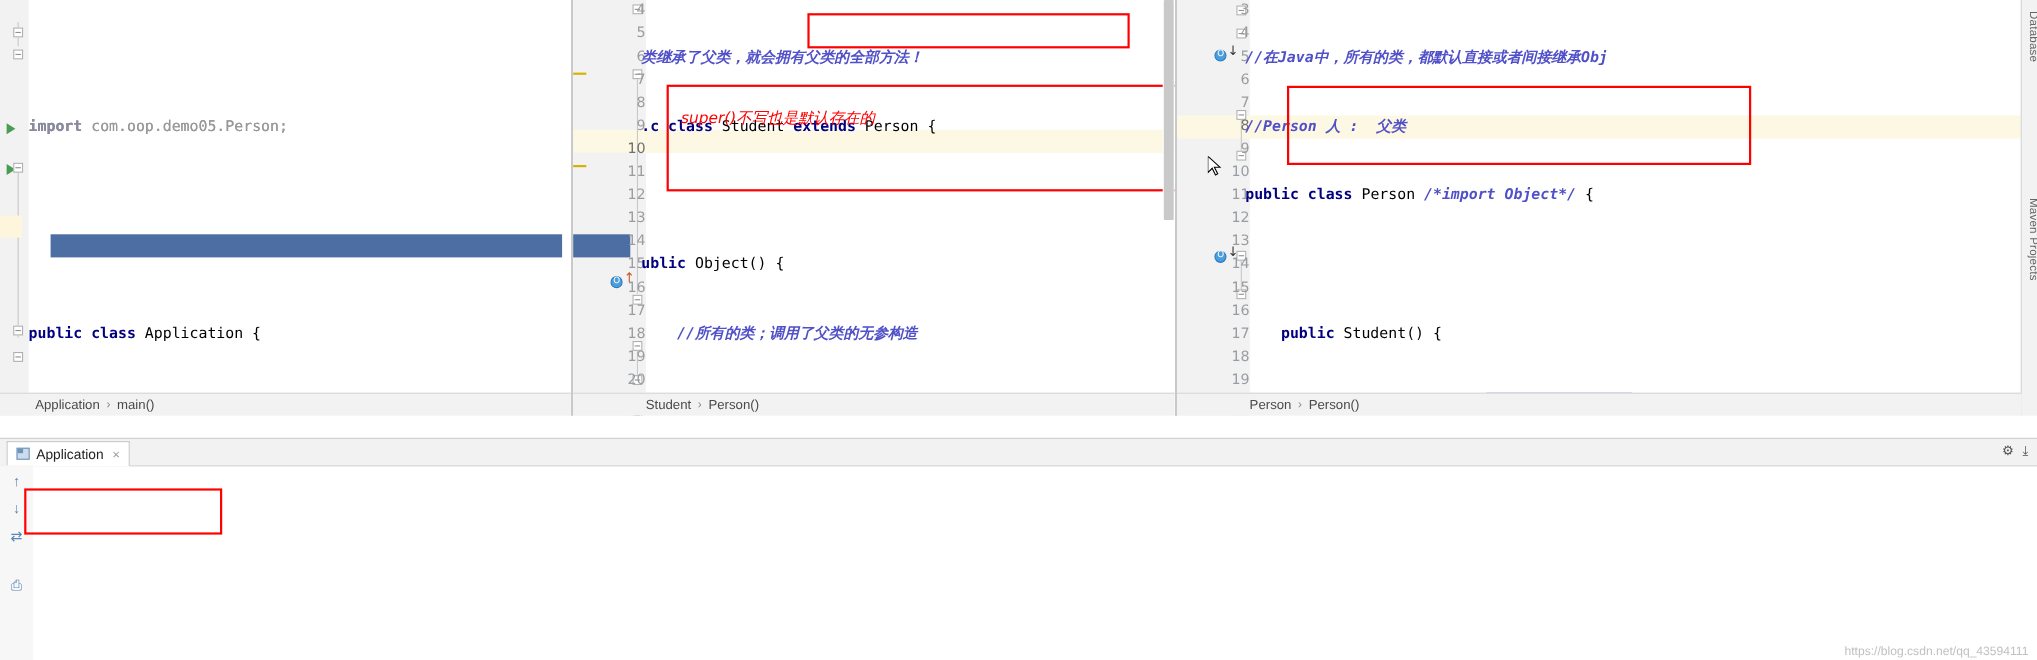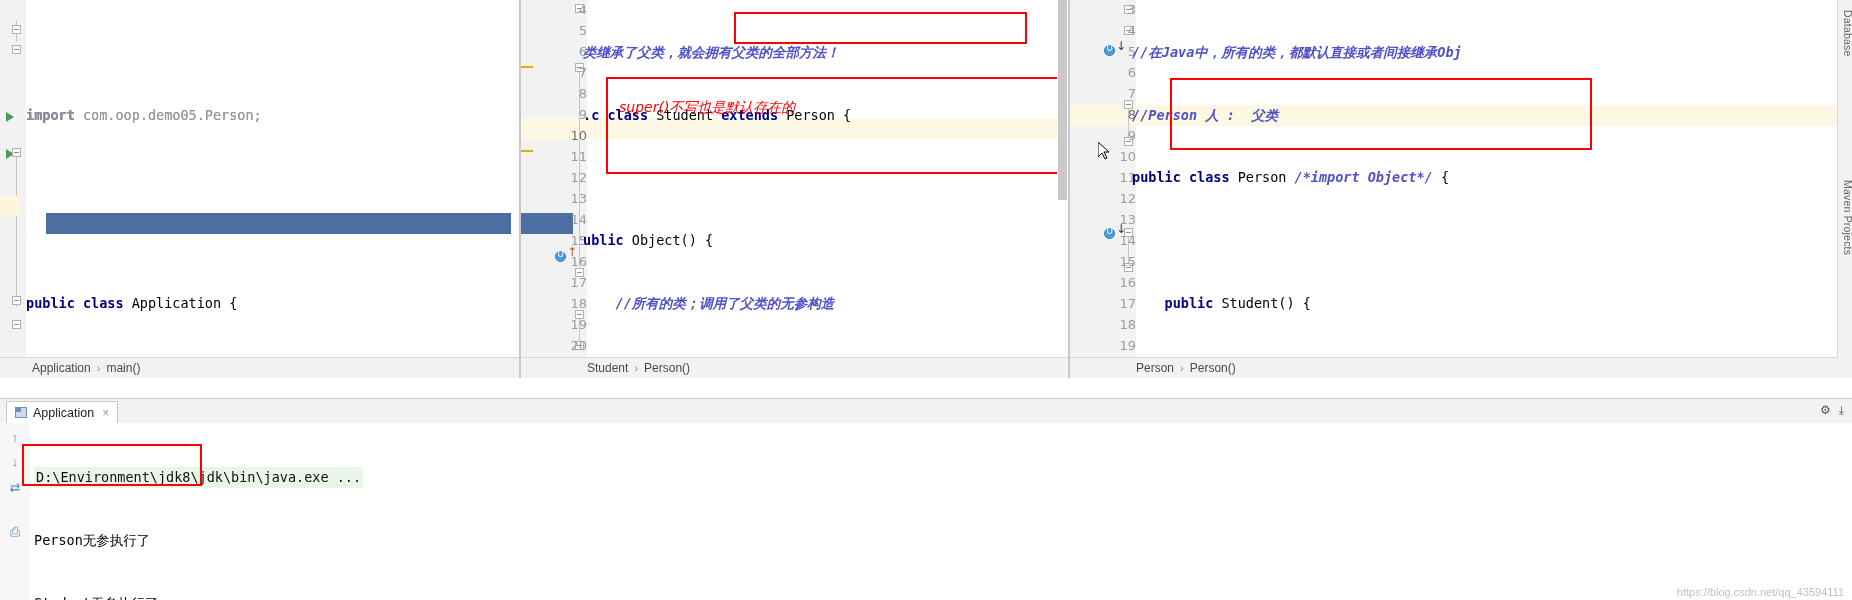--- a/index.html
+++ b/index.html
@@ -342,26 +342,19 @@
       </div>
     </div>
 
     <div class="consolecol">
       <div class="cbtn" style="top:6px;">↑</div>
       <div class="cbtn" style="top:30px;">↓</div>
       <div class="cbtn" style="top:56px;">⇄</div>
       <div class="cbtn" style="top:100px;">⎙</div>
     </div>
 
-    <div class="console">
-      <div class="cline"><span class="cmdline" style="color:#111;">D:\Environment\jdk8\jdk\bin\java.exe ...</span></div>
-      <div class="cline"><span>Person无参执行了</span></div>
-      <div class="cline"><span>Student无参执行了</span></div>
-      
-      
-    </div>
 
     <div class="redbox" style="left:22px;top:45px;width:180px;height:42px;"></div>
 
     <div class="watermark">https://blog.csdn.net/qq_43594111</div>
   </div>
 
 </div>
 
 </body></html>

